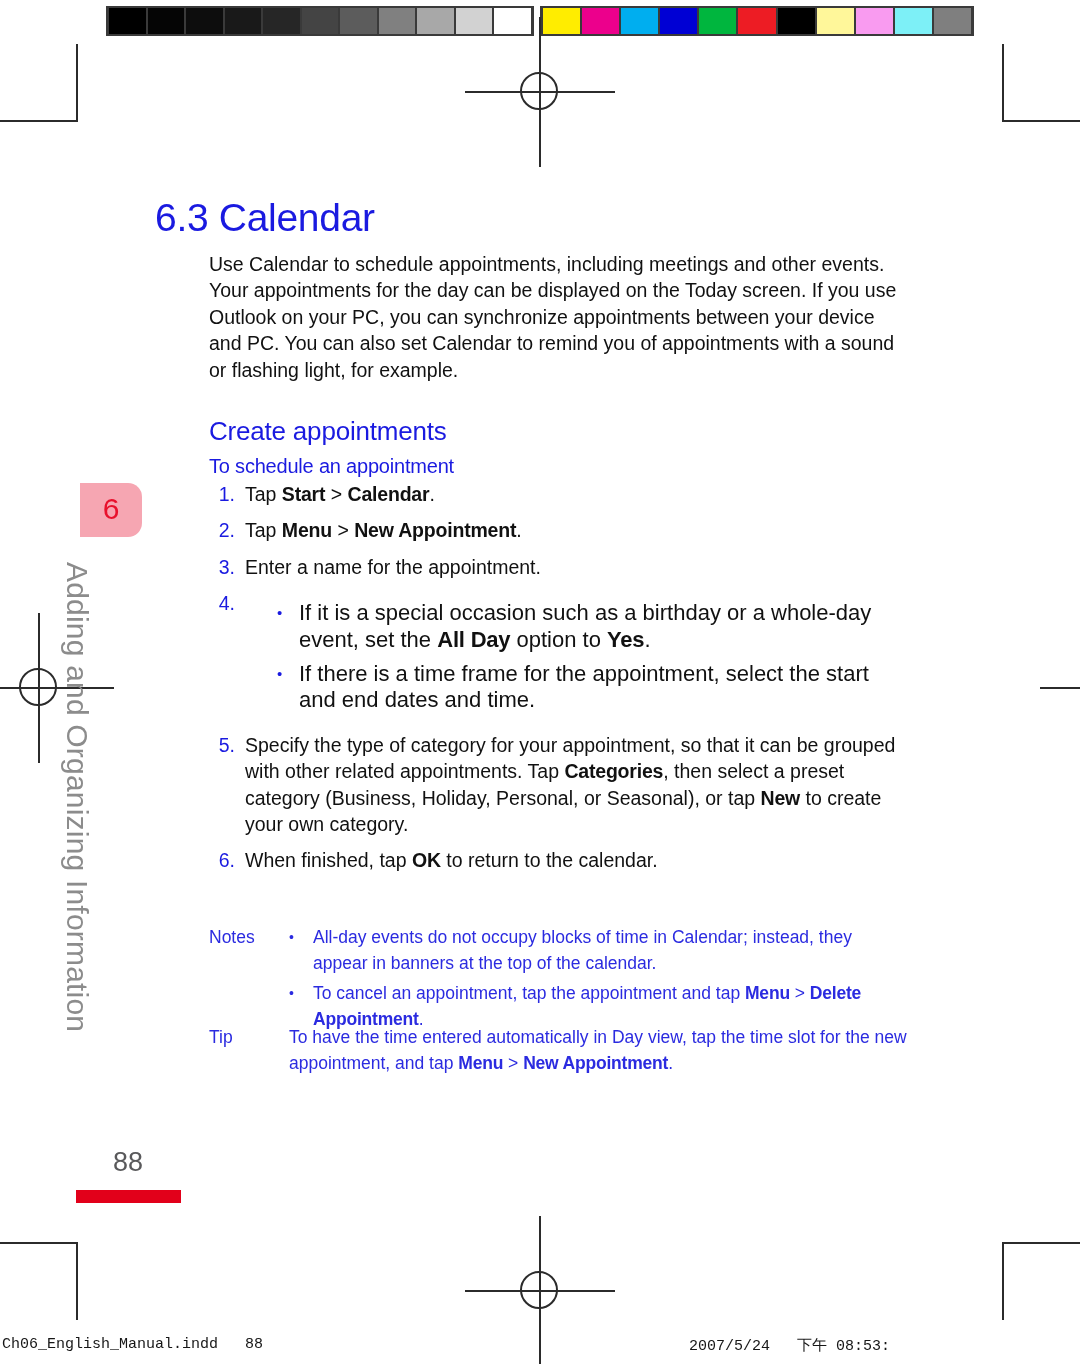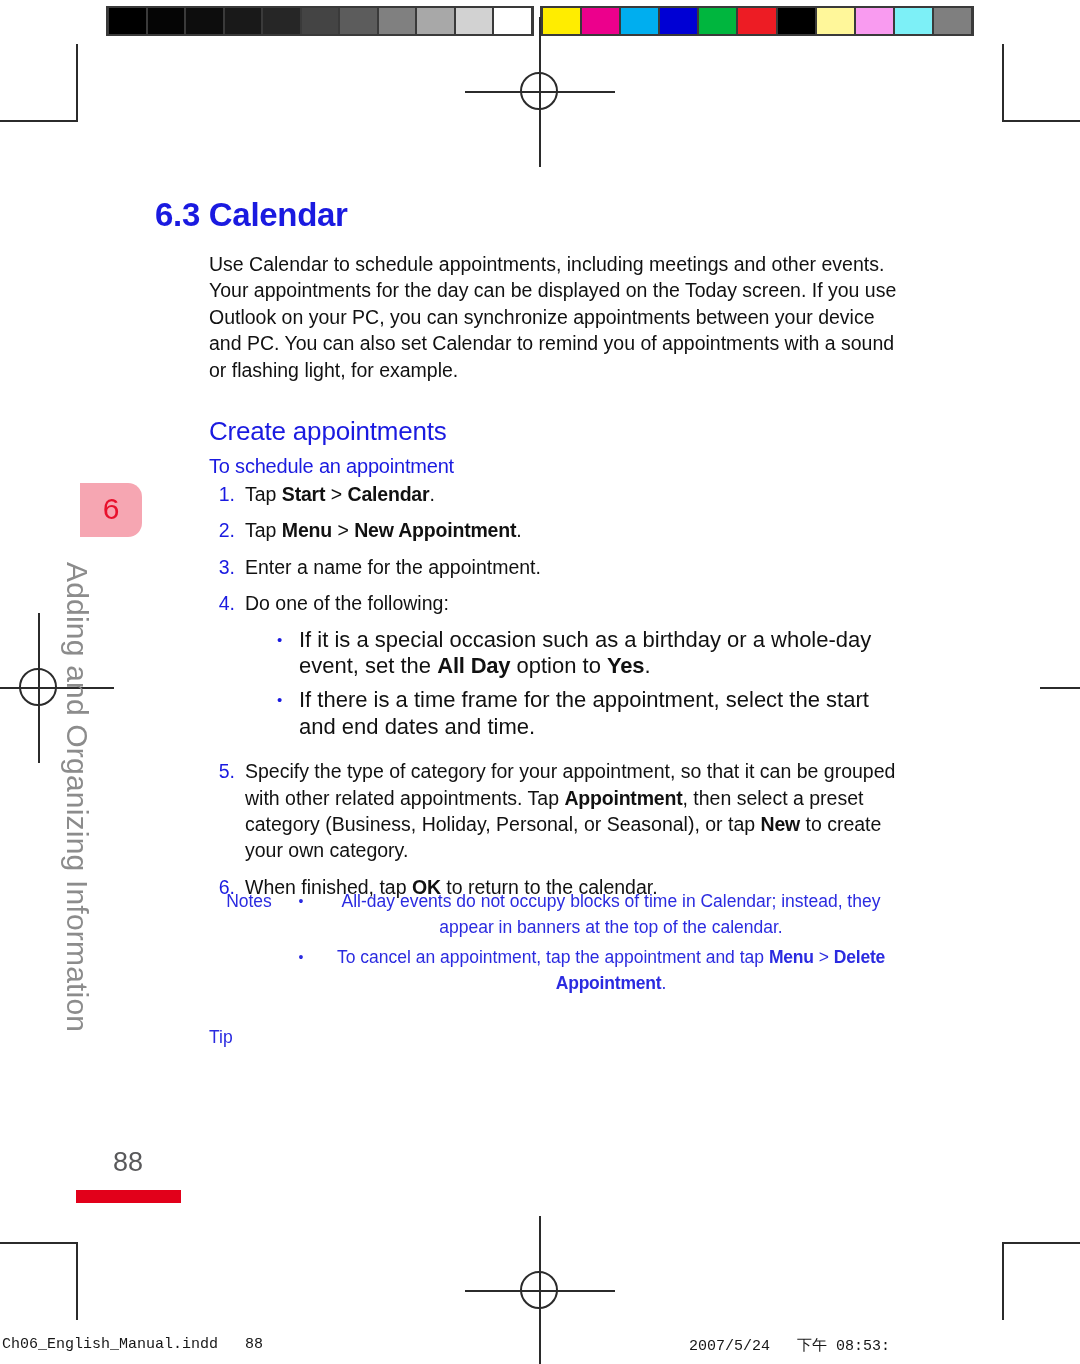--- a/index.html
+++ b/index.html
@@ -135,22 +135,22 @@
     position: absolute;
     left: 0;
     top: 0;
     width: 1080px;
   }
   #section-title {
     position: absolute;
     left: 155px;
     top: 196px;
     color: #1a1ae0;
-    font-size: 33px;
-    font-weight: bold;
+    font-size: 39px;
+    font-weight: normal;
     letter-spacing: -0.3px;
   }
   #intro-paragraph {
     position: absolute;
     left: 209px;
     top: 251px;
     width: 690px;
     color: #111111;
     font-size: 19.5px;
     line-height: 26.4px;
@@ -227,23 +227,22 @@
   }
   .ui {
     font-weight: bold;
     letter-spacing: -0.2px;
   }
 
   
   #notes-block {
     position: absolute;
     left: 209px;
-    top: 888px;
+    top: 924px;
     width: 700px;
-    text-align: center;
   }
   .note-row {
     display: flex;
     align-items: flex-start;
   }
   .note-label {
     color: #2b2be0;
     font-size: 17.5px;
     line-height: 26px;
     width: 80px;
@@ -419,37 +418,36 @@
       </div>
       <div class="step">
         <div class="step-num">3.</div>
         <div class="step-text">
           <div><span>Enter a name for the appointment.</span></div>
         </div>
       </div>
       <div class="step">
         <div class="step-num">4.</div>
         <div class="step-text">
-          <div><span>Do one of the following:</span></div>
           <div class="sublist">
             <div class="subitem">
               <div class="sub-bullet">•</div>
               <div class="sub-text"><span>If it is a special occasion such as a birthday or a whole-day event, set the </span><span class="ui">All Day</span><span> option to </span><span class="ui">Yes</span><span>.</span></div>
             </div>
             <div class="subitem">
               <div class="sub-bullet">•</div>
               <div class="sub-text"><span>If there is a time frame for the appointment, select the start and end dates and time.</span></div>
             </div>
           </div>
         </div>
       </div>
       <div class="step">
         <div class="step-num">5.</div>
         <div class="step-text">
-          <div><span>Specify the type of category for your appointment, so that it can be grouped with other related appointments. Tap </span><span class="ui">Appointment</span><span>, then select a preset category (Business, Holiday, Personal, or Seasonal), or tap </span><span class="ui">New</span><span> to create your own category.</span></div>
+          <div><span>Specify the type of category for your appointment, so that it can be grouped with other related appointments. Tap </span><span class="ui">Categories</span><span>, then select a preset category (Business, Holiday, Personal, or Seasonal), or tap </span><span class="ui">New</span><span> to create your own category.</span></div>
         </div>
       </div>
       <div class="step">
         <div class="step-num">6.</div>
         <div class="step-text">
           <div><span>When finished, tap </span><span class="ui">OK</span><span> to return to the calendar.</span></div>
         </div>
       </div>
     </div>
 
@@ -465,20 +463,21 @@
             <div class="note-bullet">•</div>
             <div class="note-text"><span>To cancel an appointment, tap the appointment and tap </span><span class="ui">Menu</span><span> &gt; </span><span class="ui">Delete Appointment</span><span>.</span></div>
           </div>
         </div>
     </div>
   </div>
 
   <div id="tip-block">
     <div class="note-row">
       <div class="note-label">Tip</div>
+      <div class="tip-text"><span>To have the time entered automatically in Day view, tap the time slot for the new appointment, and tap </span><span class="ui">Menu</span><span> &gt; </span><span class="ui">New Appointment</span><span>.</span></div>
     </div>
   </div>
 
   <div id="page-number">88</div>
   <div id="page-number-rule"></div>
 </div>
 
 <div id="footer">
   <div id="footer-file">Ch06_English_Manual.indd   88</div>
   <div id="footer-date">2007/5/24   下午 08:53:</div>

